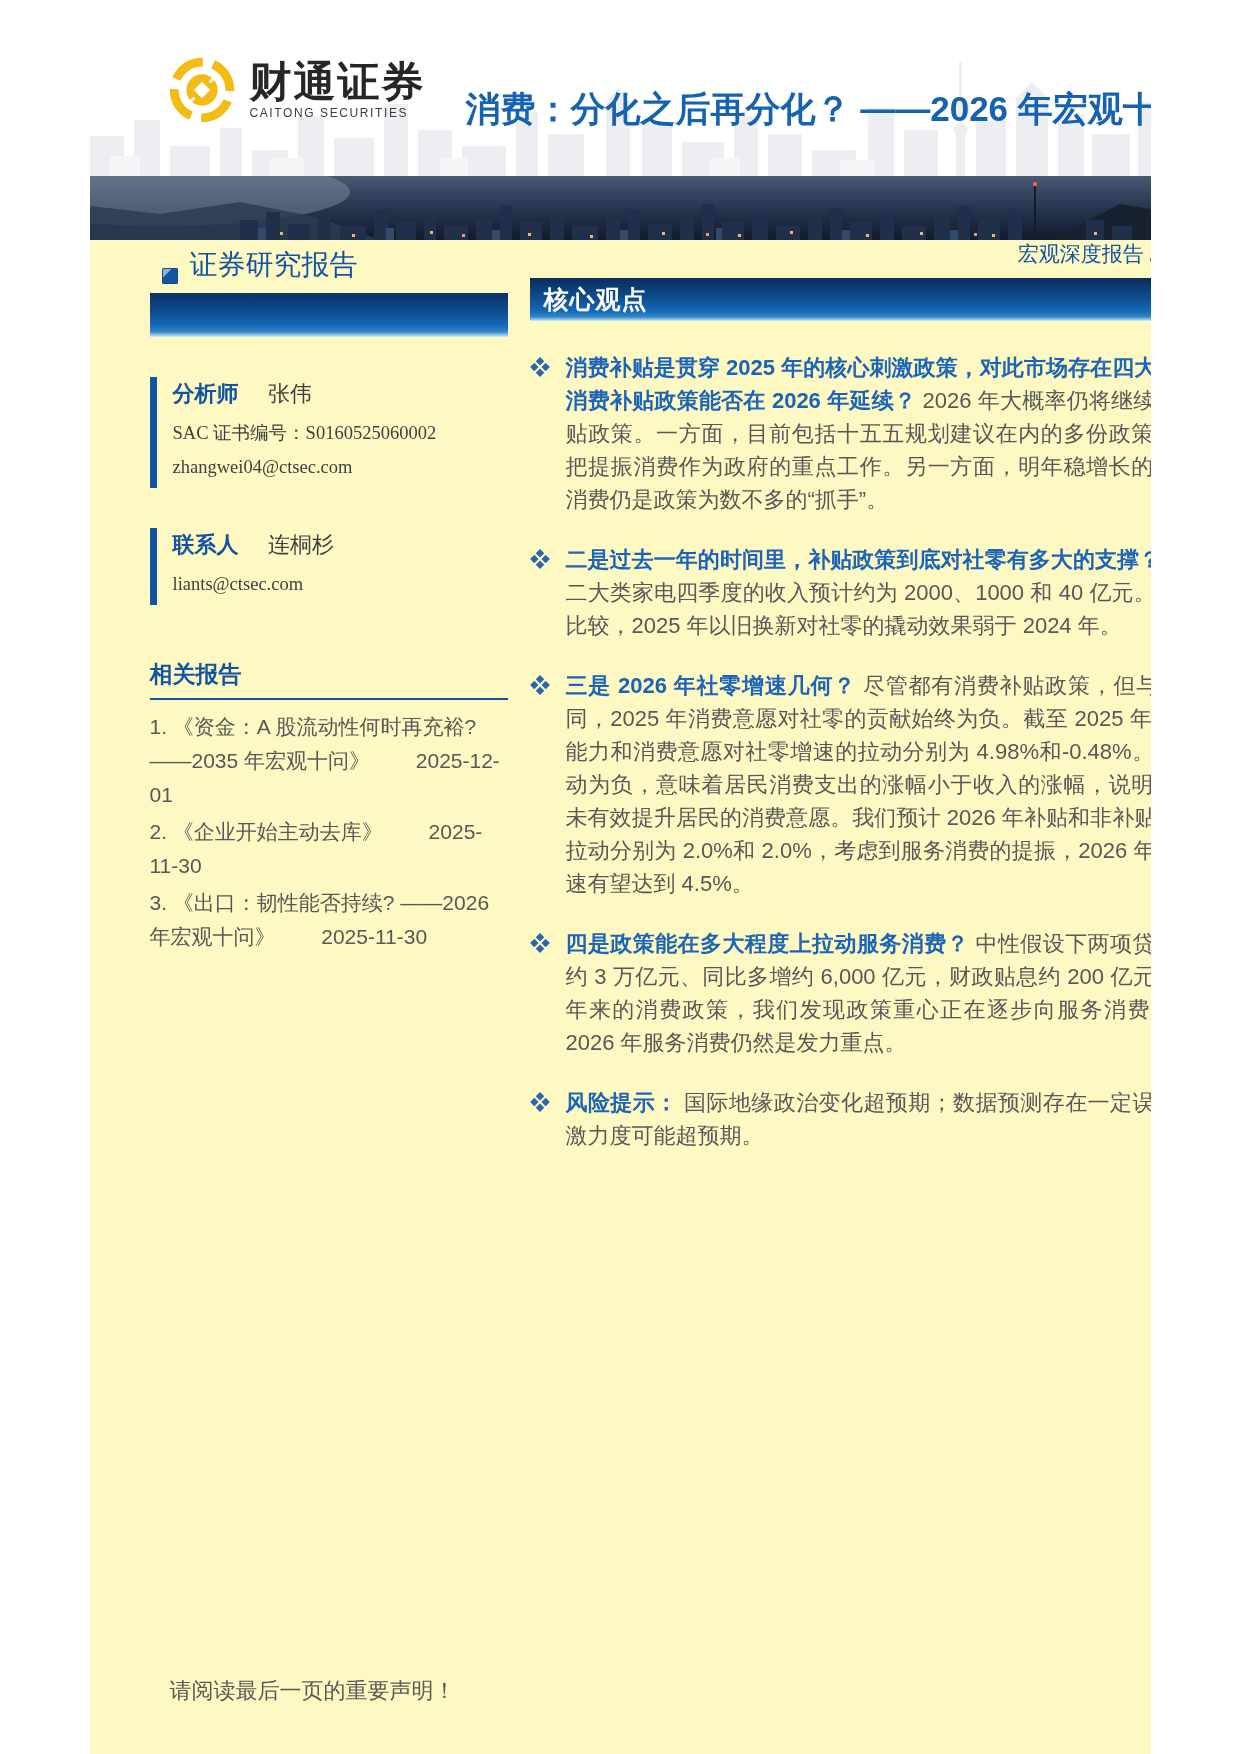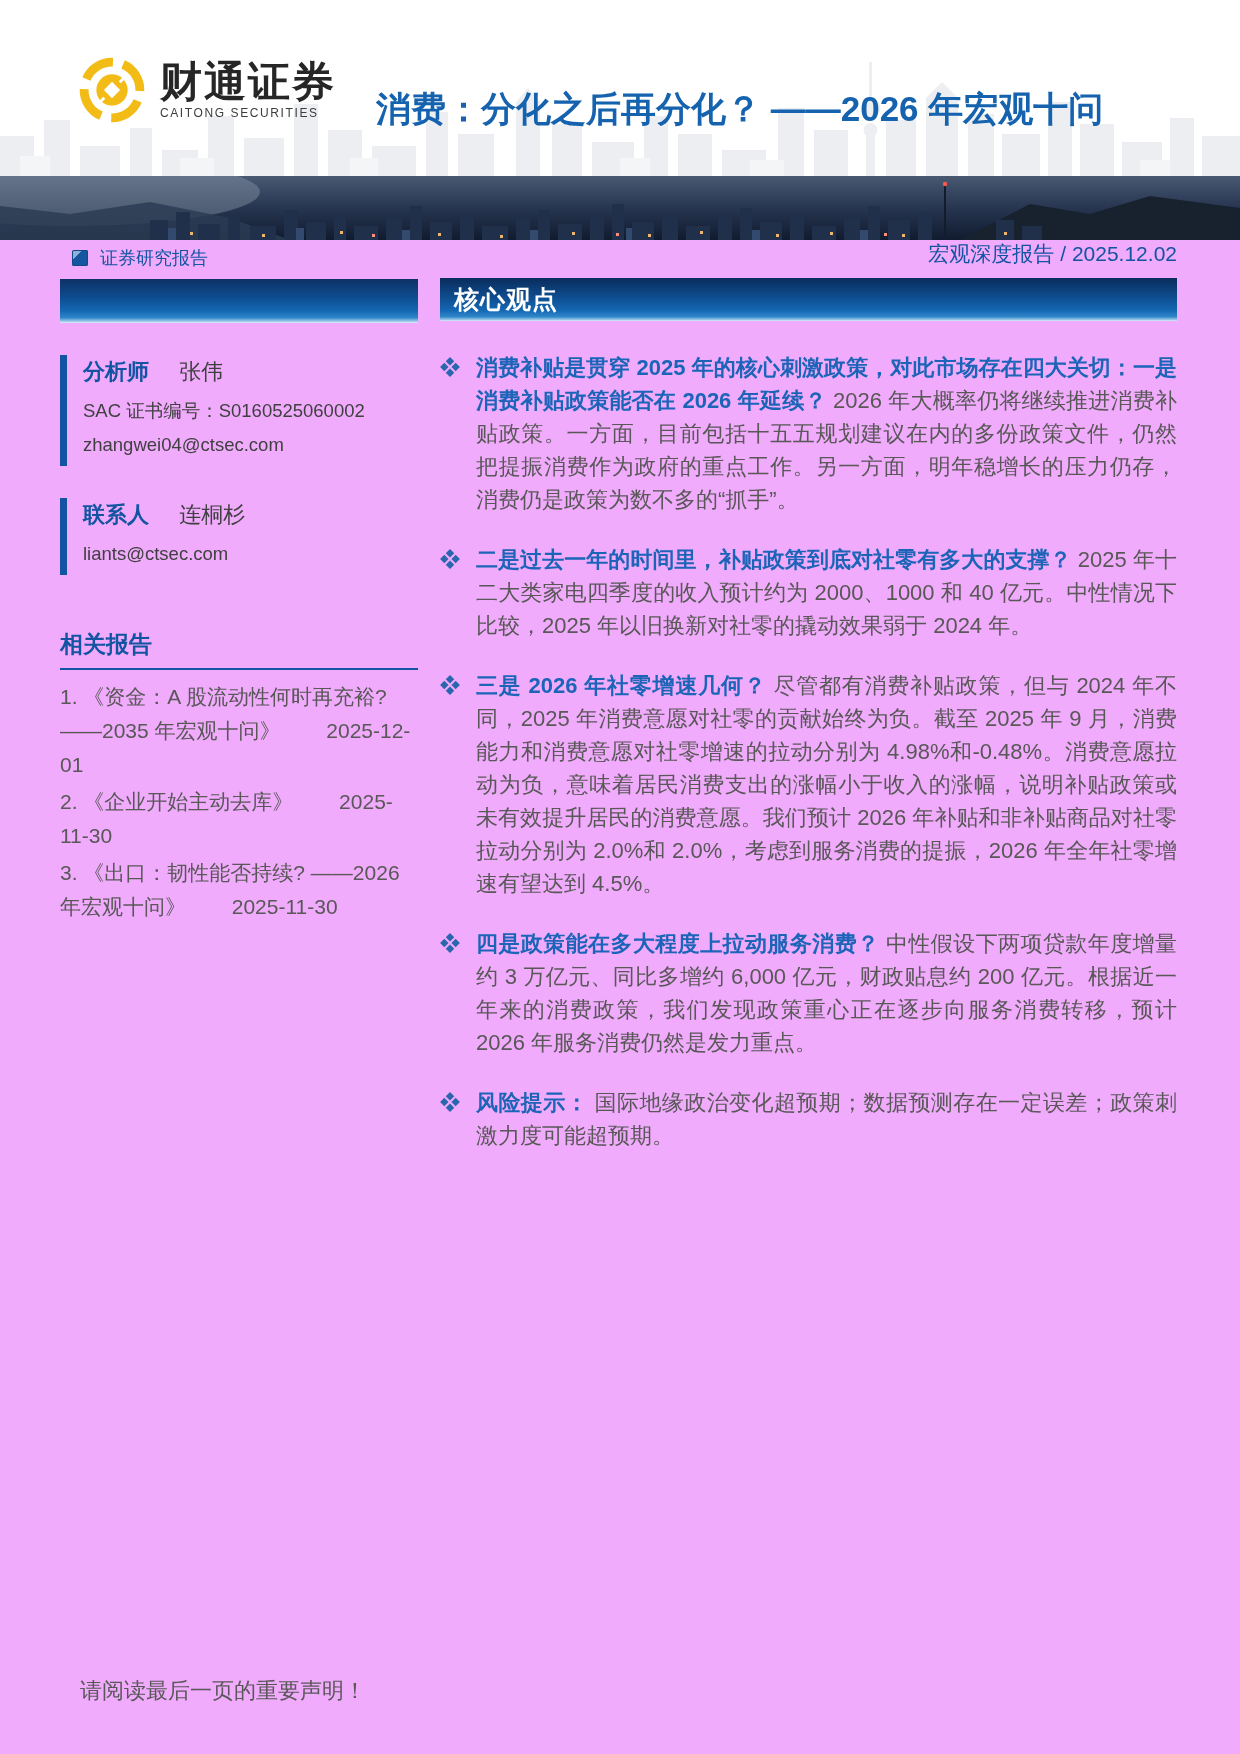--- a/index.html
+++ b/index.html
@@ -1,43 +1,43 @@
 <!DOCTYPE html>
 <html lang="zh" style="--accent: #1254a2; --title-blue: #1562ae; --lead-blue: #1c64b7; --marker-blue: #2b65ae; --text-gray: #595757; --gold: #f3bb16;"><head>
 <meta charset="utf-8">
 <style>
   html,body{margin:0;padding:0;background:#ffffff;}
   .page{
-    position:relative;width:1240px;height:1754px;margin:0 auto;background:#f0abfc;
+    position:relative;width:1061px;height:1754px;margin:0 auto;background:#fef9c3;
     font-family:"Liberation Sans","DejaVu Sans",sans-serif;overflow:hidden;
   }
   
   .header{position:absolute;left:0;top:0;width:1240px;height:176px;background:#fff;}
   .skyline-watermark{position:absolute;left:0;bottom:0;width:1240px;height:118px;z-index:0;}
   .logo{position:absolute;left:78px;top:56px;display:flex;align-items:center;z-index:2;}
   .logo-text{margin-left:14px;}
   .logo-cn{font-family:"Liberation Serif","DejaVu Serif",serif;font-weight:700;font-size:42px;
     color:#262626;letter-spacing:2px;line-height:44px;}
   .logo-en{font-size:12px;color:#3c3c3c;letter-spacing:1.6px;margin-top:2px;font-weight:500;}
   .doc-title{position:absolute;left:376px;top:86px;z-index:2;font-size:35px;font-weight:700;
     color:var(--title-blue,#1562ae);white-space:nowrap;}
   
   .banner{position:absolute;left:0;top:176px;width:1240px;height:64px;}
   .banner svg{display:block;}
   
   .col-left{position:absolute;left:60px;top:246px;width:358px;}
   .col-right{position:absolute;left:440px;top:242px;width:737px;}
   
-  .report-type{display:flex;align-items:center;font-size:18px;color:var(--accent,#1254a2);padding-left:12px;}
+  .report-type{display:flex;align-items:flex-end;font-size:28px;color:var(--accent,#1254a2);padding-left:12px;}
   .book-icon{width:16px;height:16px;border-radius:2px;margin-right:12px;
     background:linear-gradient(135deg,#8fb1d8 0%,#8fb1d8 34%,#16559f 34%);
     box-shadow:inset 0 0 0 1px #12498a;}
   .grad-bar{margin-top:9px;height:44px;width:358px;
     background:linear-gradient(180deg,#0d3166 0%,#0e4d8f 42%,#1467b3 72%,#2f86c9 88%,#9cc8e8 96%,#ddeefa 100%);}
-  .person-block{border-left:7px solid var(--accent,#1254a2);padding:2px 0 4px 16px;margin-top:32px;}
+  .person-block{border-left:7px solid var(--accent,#1254a2);padding:2px 0 4px 16px;margin-top:40px;font-family:Liberation Serif, serif;}
   .person-row{font-size:22px;line-height:30px;margin-bottom:7px;}
   .person-role{font-weight:700;color:var(--accent,#1254a2);}
   .person-name{color:#3f3f3f;margin-left:24px;}
   .person-line{font-size:18.5px;line-height:34px;color:#404040;}
   .related{margin-top:54px;}
   .related-heading{font-size:23px;font-weight:700;color:var(--accent,#1254a2);
     border-bottom:2px solid var(--accent,#1254a2);padding-bottom:8px;}
   .related-list{margin:10px 0 0 0;padding:0;list-style:none;font-size:21px;line-height:34px;
     color:var(--text-gray,#595757);}
   .related-list li{margin-bottom:3px;}

